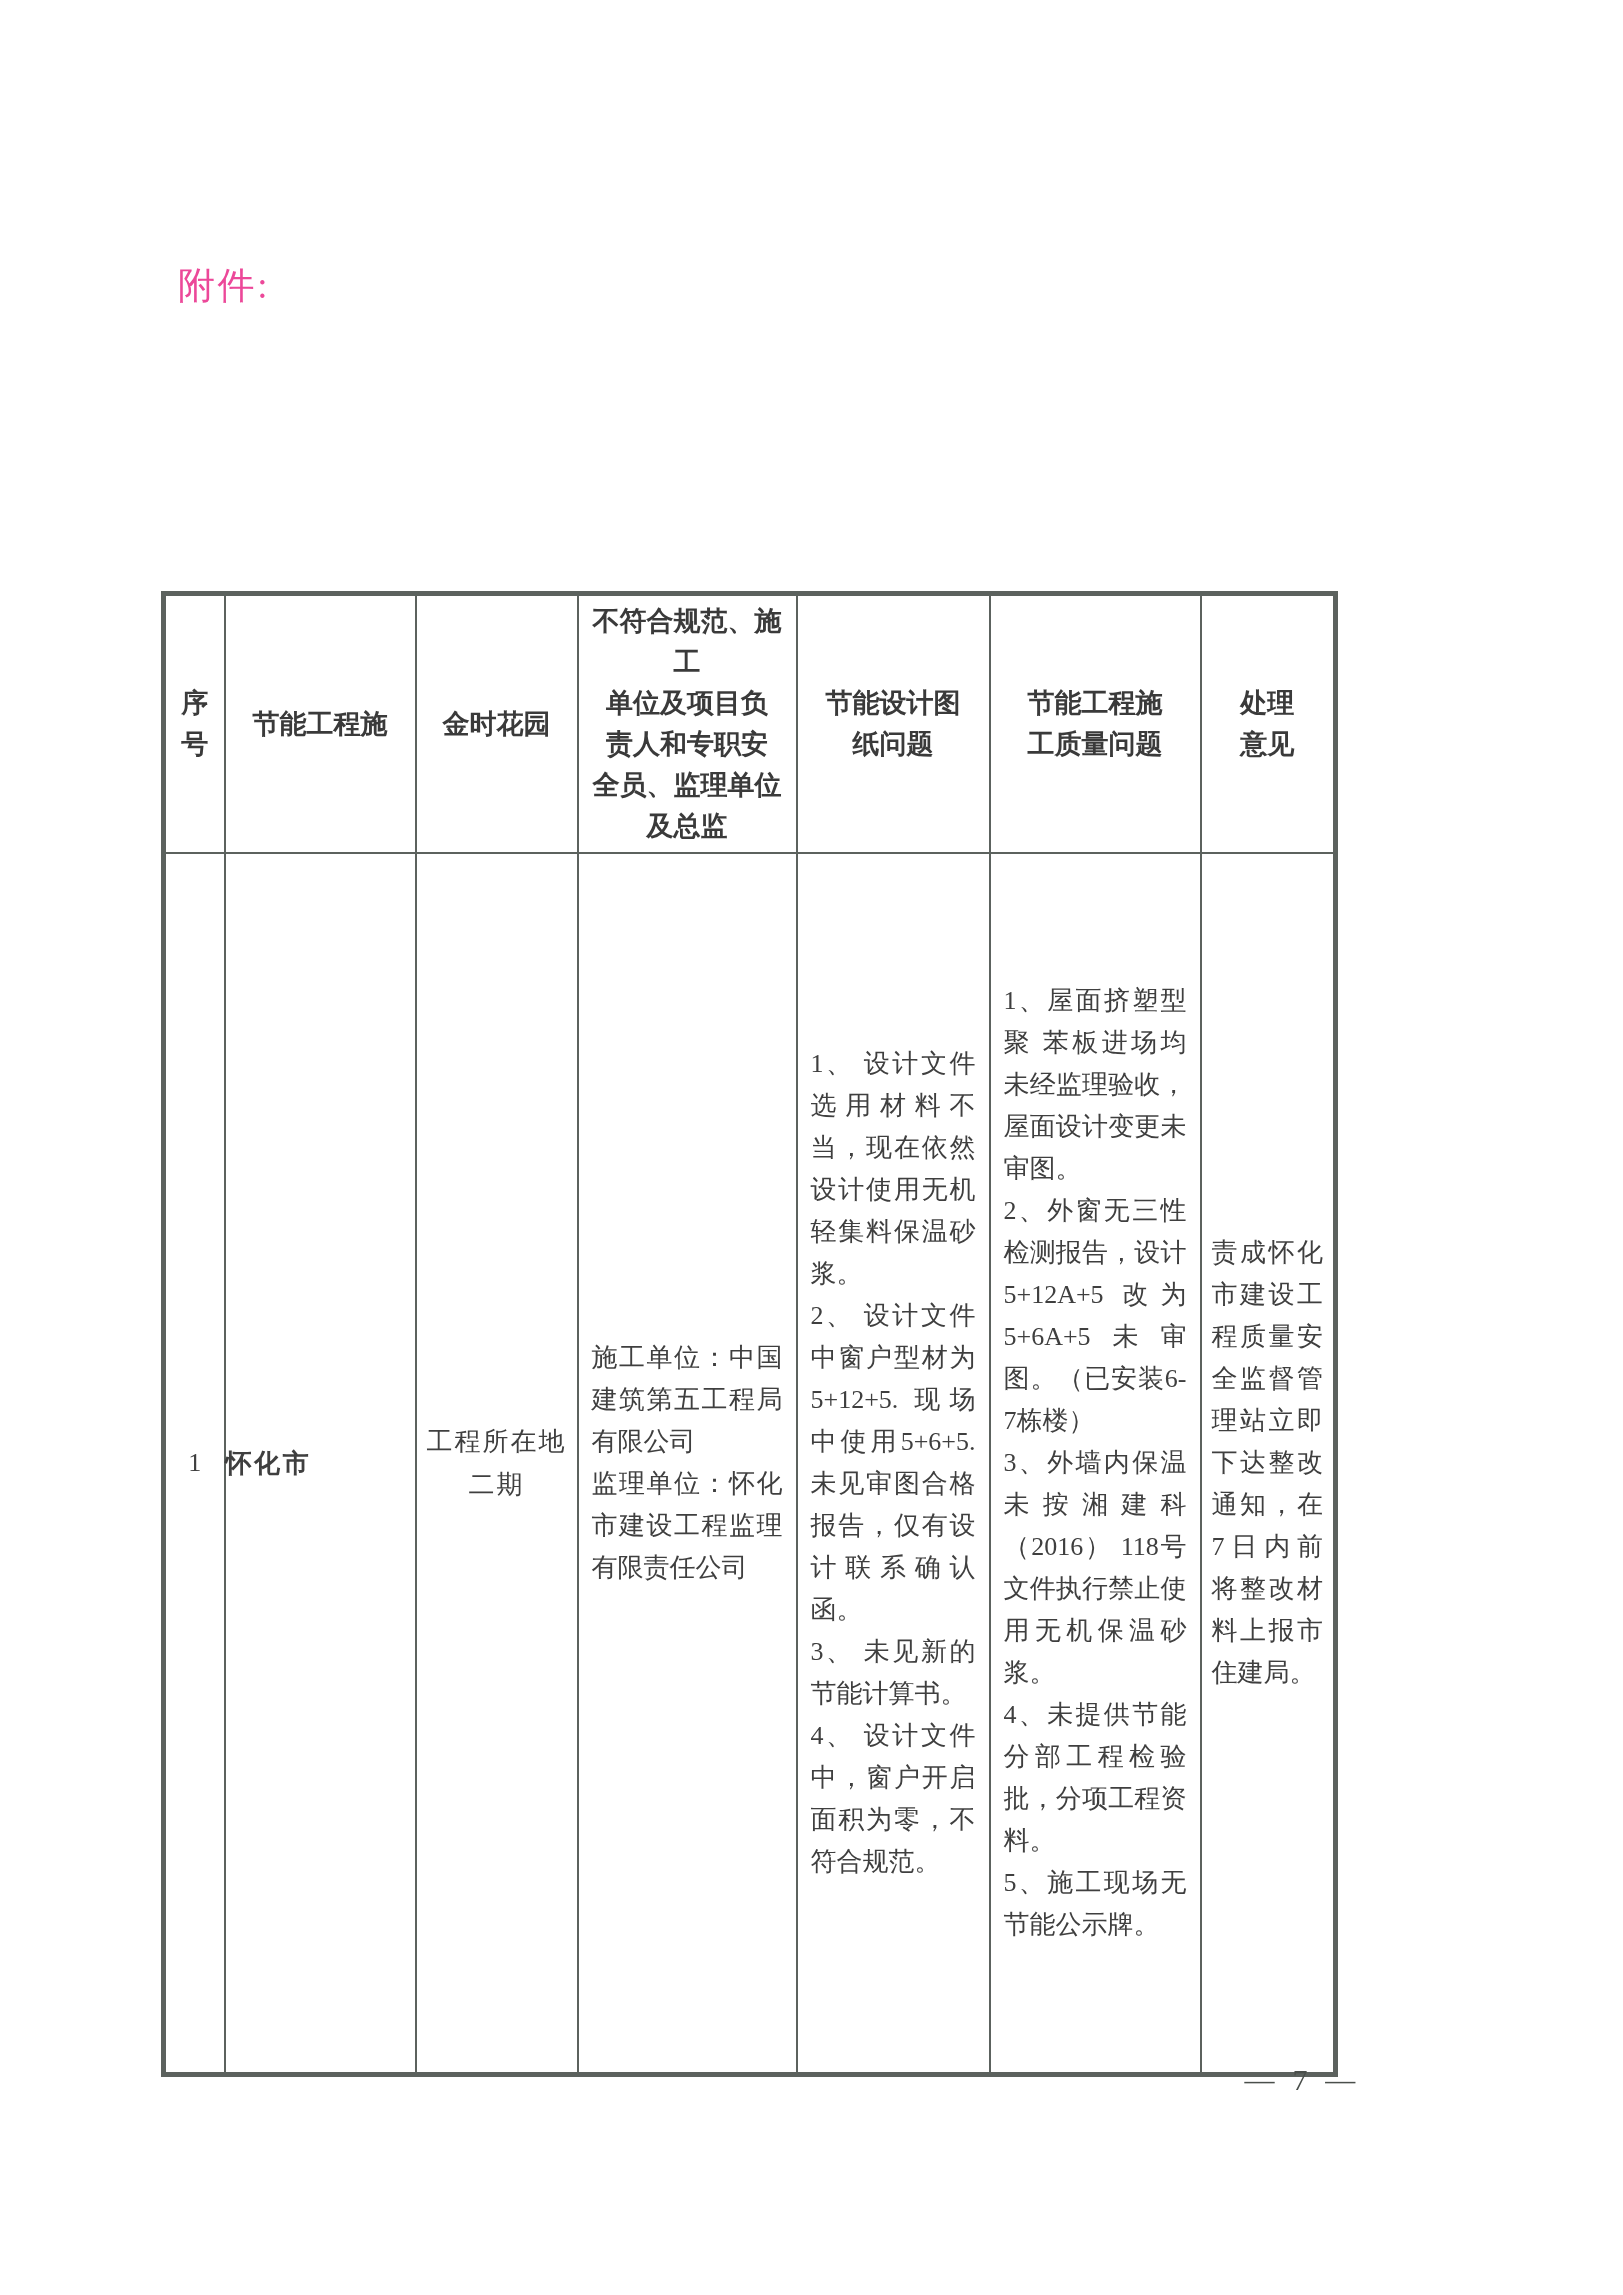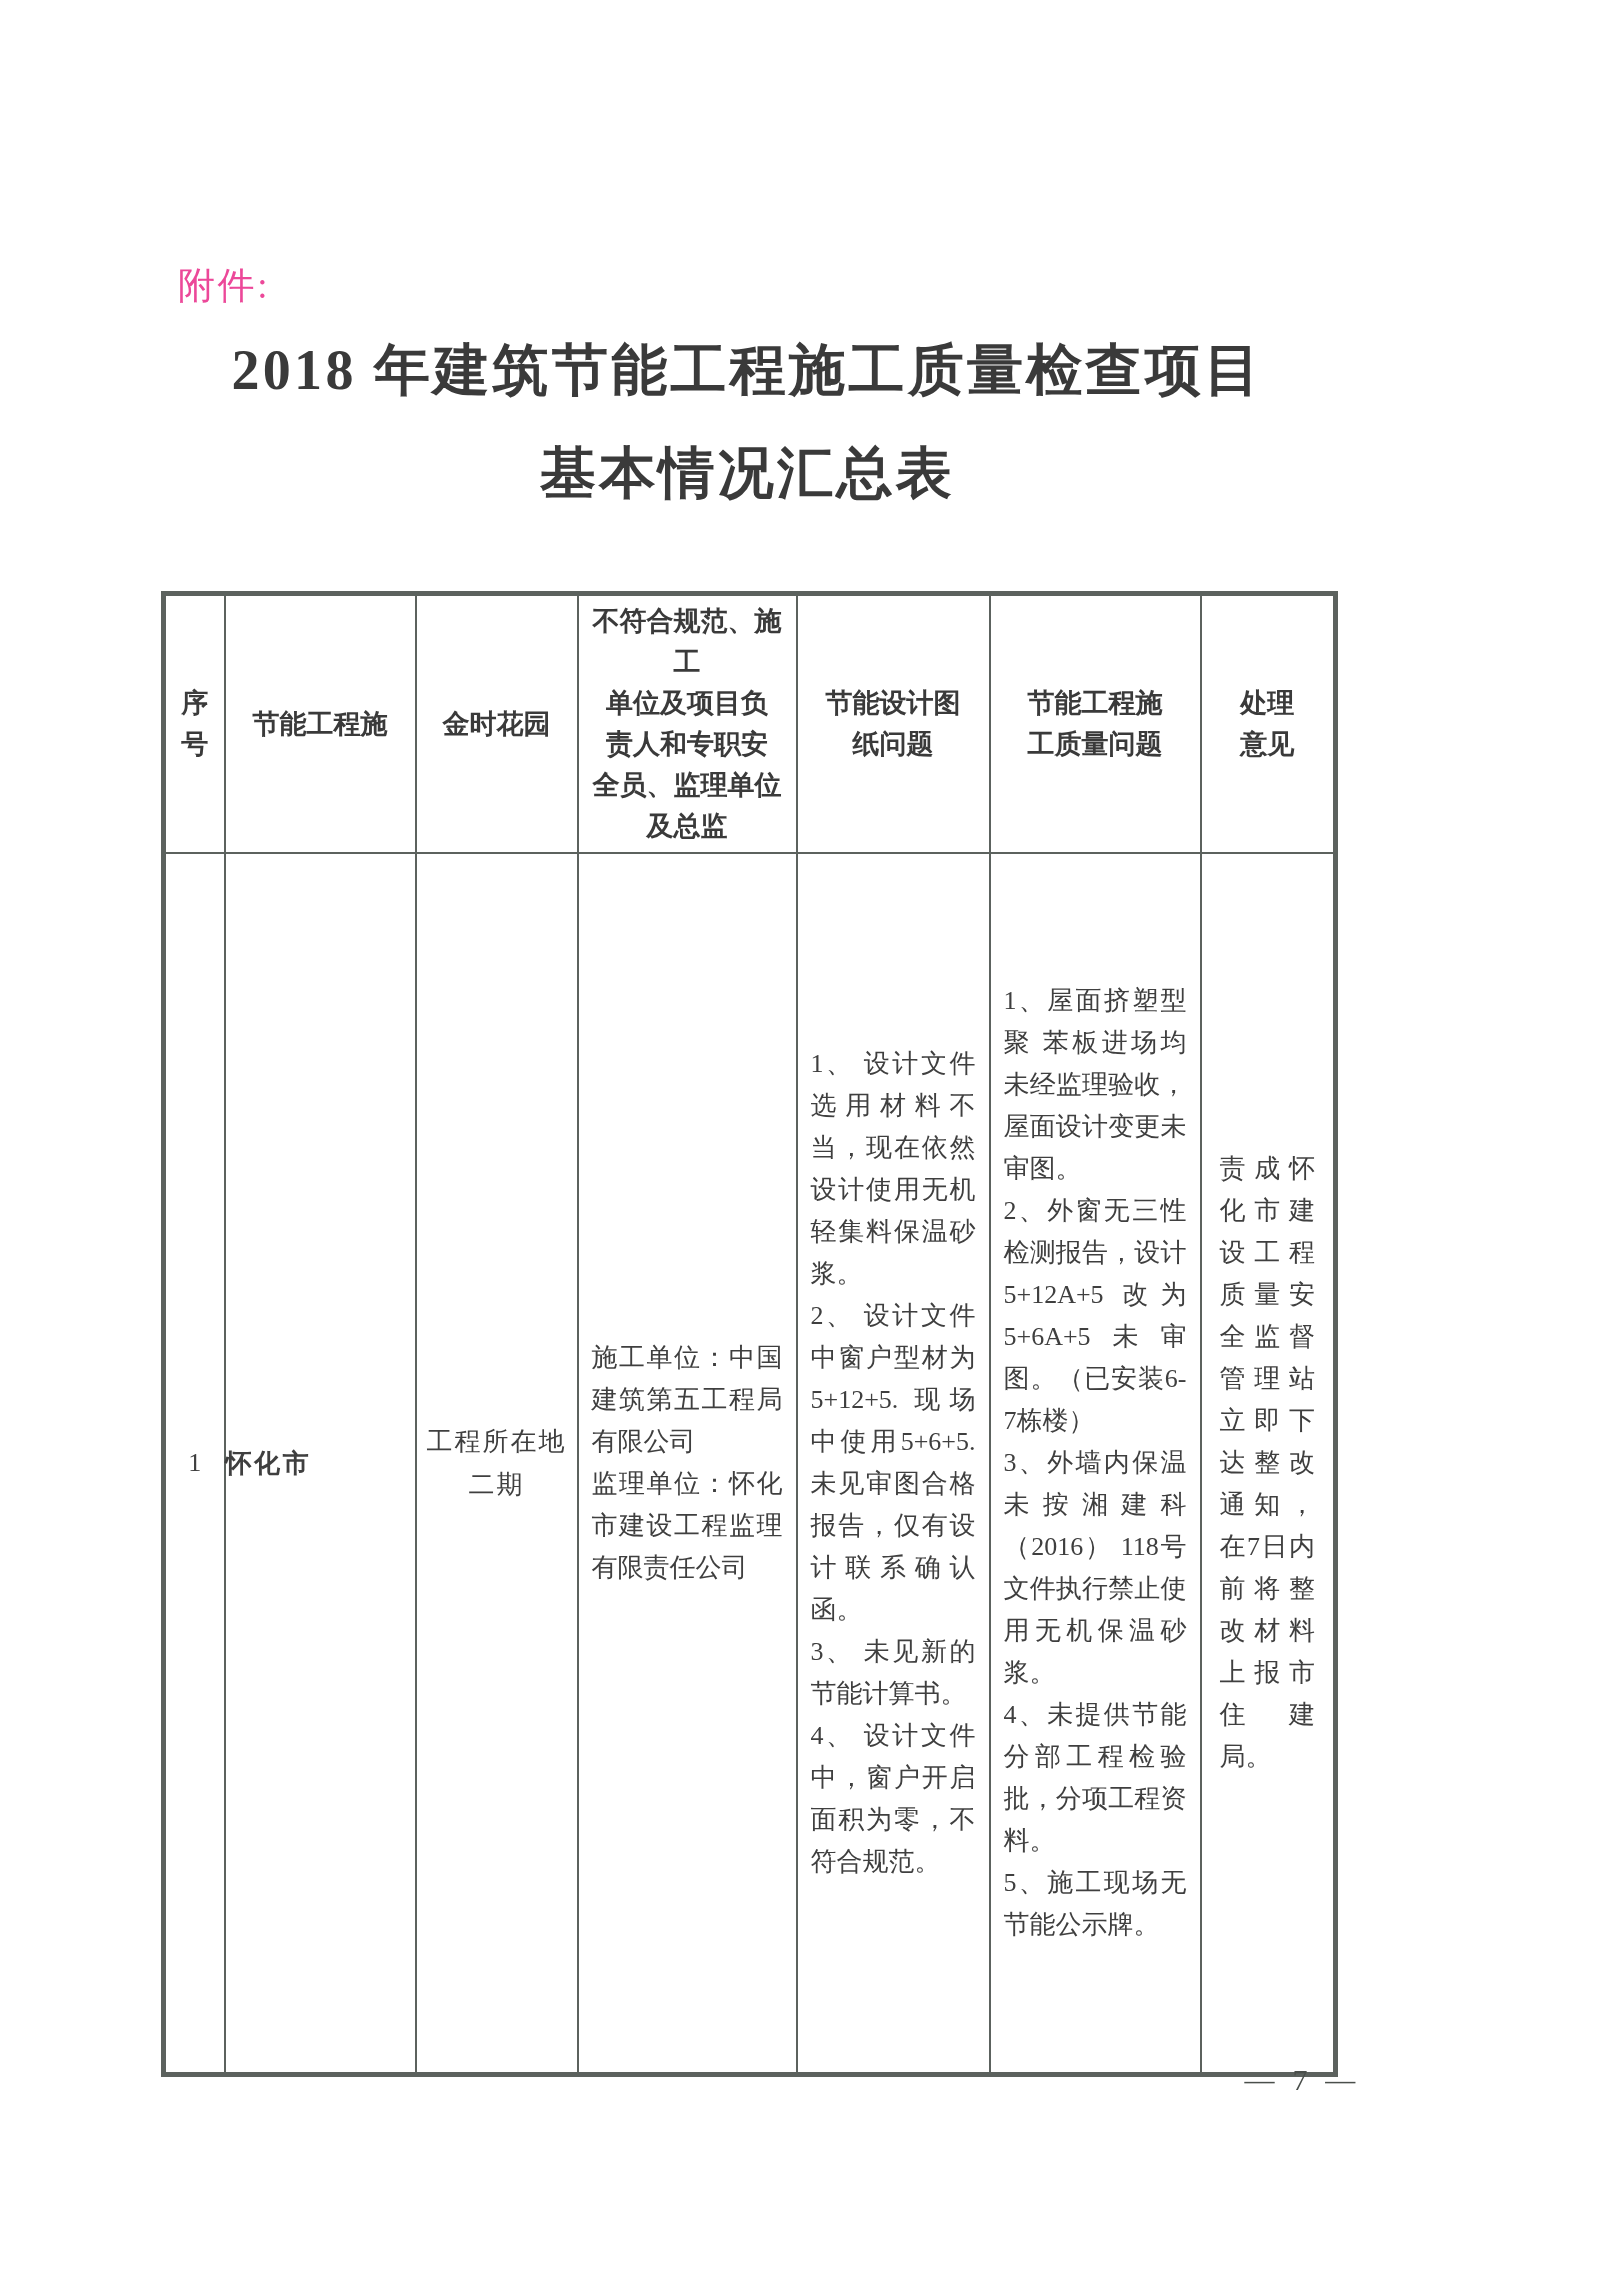--- a/index.html
+++ b/index.html
@@ -82,42 +82,38 @@
   td.cell-units, td.cell-design, td.cell-quality, td.cell-handling {
     padding: 0 13px;
   }
   td.cell-units p, td.cell-design p, td.cell-quality p, td.cell-handling p {
     text-align: justify;
     text-justify: inter-character;
     line-height: 42px;
     font-size: 26px;
     margin: 0;
   }
-  td.cell-handling { padding: 0 18px; }
+  td.cell-handling { padding: 0 10px; }
   .page-number {
     position: absolute;
     left: 1224px; top: 2063px;
     width: 157px;
     text-align: center;
     font-size: 30px;
     letter-spacing: 5.2px;
     color: #4a4f4b;
   }
 </style>
 </head>
 <body>
 
 <div class="page">
 
   <div class="attachment-label">附件:</div>
 
-  <div class="doc-title">
-    <div>2018 年建筑节能工程施工质量检查项目</div>
-    <div>基本情况汇总表</div>
-  </div>
 
   <table class="summary">
     <colgroup>
       <col style="width:61px">
       <col style="width:191px">
       <col style="width:162px">
       <col style="width:219px">
       <col style="width:193px">
       <col style="width:211px">
       <col style="width:135px">

